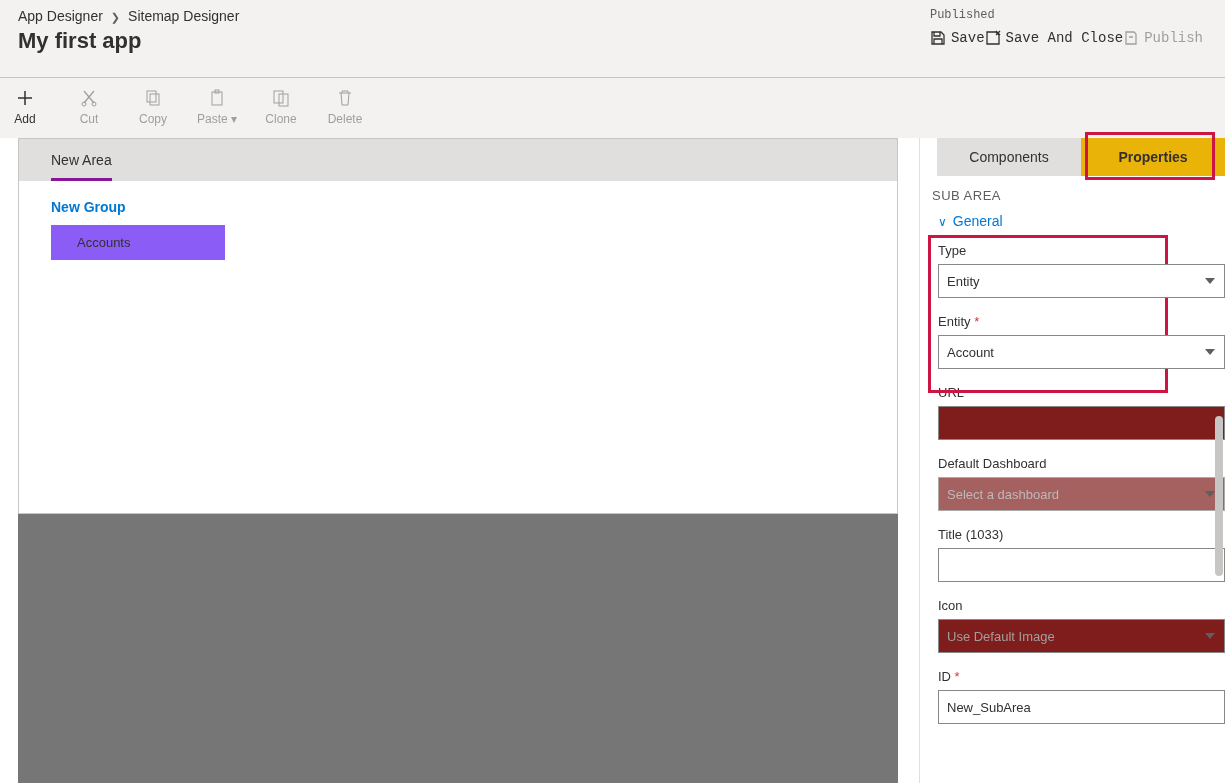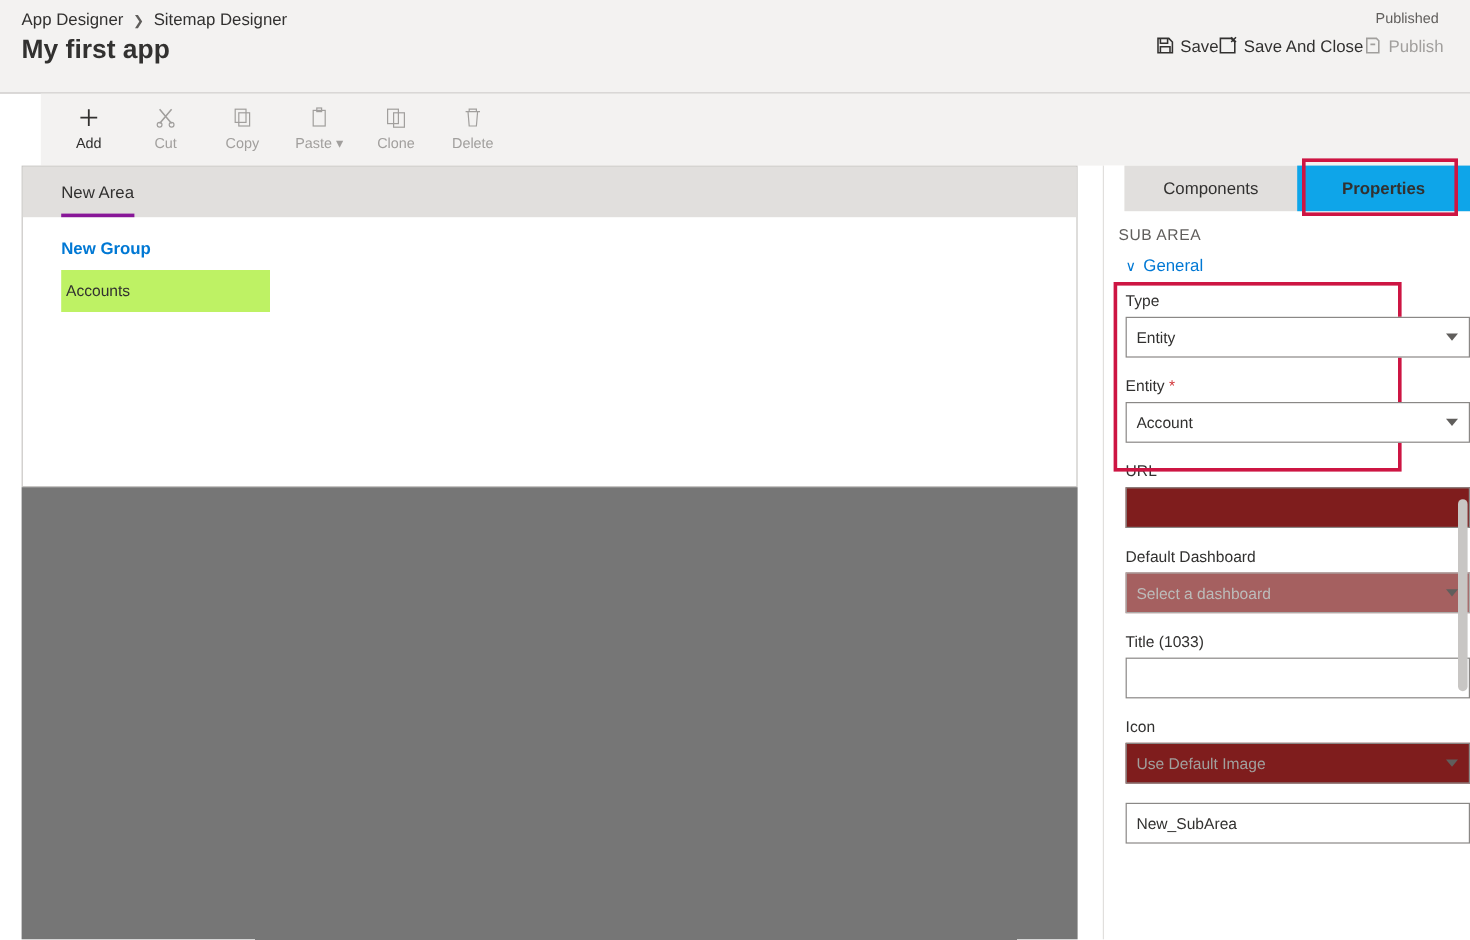--- a/index.html
+++ b/index.html
@@ -18,55 +18,54 @@
     border-bottom: 1px solid #c8c6c4;
     display: flex;
     justify-content: space-between;
     align-items: flex-start;
     height: 78px;
   }
   .header-left { display: flex; flex-direction: column; }
   .breadcrumb { font-size: 14px; color: #323130; display: flex; gap: 6px; align-items: center; margin-bottom: 4px;}
   .breadcrumb span.sep::before { content: "\276F"; font-size: 11px; margin: 0 2px; color:#605e5c;}
   .app-name { font-size: 22px; font-weight: 600; }
-  .header-right { display: flex; flex-direction: column; align-items:flex-end; gap:8px; }
+  .header-right { display: flex; flex-direction: column; gap:8px;font-family:Liberation Mono, monospace; }
   .status-text { font-size: 12px; color:#605e5c; margin-right:4px;}
   .hr-actions { display:flex; align-items:center; }
   .hr-btn { display:flex; align-items:center; gap:5px; cursor:pointer; color:#323130; font-size:14px;}
   .hr-btn.disabled { color:#a19f9d; cursor:default;}
   .icon { width:16px; height:16px; display:inline-flex; align-items:center; justify-content:center;}
 
   .toolbar {
     display:flex;
     gap: 20px;
-    padding: 10px 18px 6px 18px;
+    padding: 10px 18px 6px 3px;
     background:#f3f2f1;
     height: 60px;
-    margin-left: 34px;
   }
   .tool-btn { display:flex; flex-direction:column; align-items:center; width:44px; cursor:pointer; gap:4px; color:#605e5c;}
   .tool-btn.enabled { color:#323130; }
   .tool-btn .ticon { width:20px; height:20px; display:flex; align-items:center; justify-content:center;}
   .tool-btn .tlabel { font-size:12px;}
   .tool-btn.disabled { color:#a19f9d; cursor:default;}
 
   .main-wrap { display:flex; height: calc(783px - 78px - 60px); }
   .canvas-col { flex:1; display:flex; flex-direction:column; padding:0 0 0 18px; }
-  .canvas { border:1px solid #c8c6c4; background:#fff; width: 880px; height:268px; }
+  .canvas { border:1px solid #c8c6c4; background:#fff; width: 880px; height:376px; }
   .area-tab-row { background:#e1dfdd; height:42px; display:flex; align-items:flex-end; padding-left:32px;}
   .area-tab { font-size:14px; padding:10px 0 10px 0; border-bottom:3px solid #881798;}
   .group-block { padding:18px 0 0 32px; }
   .group-title { color:#0078d4; font-weight:600; font-size:14px; margin-bottom:10px;}
-  .subarea-item { background:#bef264; width:174px; padding:10px 4px; font-size:13px; color:#323130; cursor:pointer;}
+  .subarea-item { background:#8b5cf6; width:174px; padding:10px 26px; font-size:13px; color:#323130; cursor:pointer;}
   .below-canvas { background:#767676; flex:1; width:880px;}
 
   .right-panel { width: 306px; border-left:1px solid #e1dfdd; display:flex; flex-direction:column; background:#fff;}
   .tabs-row { display:flex; background:#e1dfdd; height:38px; position:relative;margin-left:17px;}
   .ptab { flex:1; display:flex; align-items:center; justify-content:center; font-size:14px; cursor:pointer;}
-  .ptab.active { background:#0ea5e9; font-weight:600;}
+  .ptab.active { background:#eab308; font-weight:600;}
   .highlight-box { position:absolute; border:3px solid #cd1543; pointer-events:none;}
   .hl-tab { top:-6px; left:148px; width:130px; height:48px;}
   .panel-body-wrap { position:relative; flex:1; overflow-y:auto; }
   .panel-body { padding: 0 0 18px 18px; }
   .section-title { font-size:13px; color:#605e5c; letter-spacing:0.5px; padding:12px 0 10px 0; font-weight:400; margin-left:-6px;}
   .collapse-hdr { color:#0078d4; font-size:14px; display:flex; align-items:center; gap:6px; cursor:pointer; margin-bottom:14px;}
   .chev::before { content:"\2228"; font-size:12px;}
   .field { margin-bottom:16px; }
   .field-label { font-size:13px; margin-bottom:6px; display:block;}
   .req::after { content:" *"; color:#d13438;}
@@ -261,19 +260,20 @@
         <div class="field">
           <label class="field-label">Icon</label>
           <div class="sel-wrap">
             <select class="sel disabled">
               <option>Use Default Image</option>
             </select>
           </div>
         </div>
 
         <div class="field">
+          <label class="field-label req">ID</label>
           <input class="txt" value="New_SubArea" style="">
         </div>
       </div>
       <div class="scrollthumb"></div>
     </div>
   </div>
 </div>
 
 </body></html>

